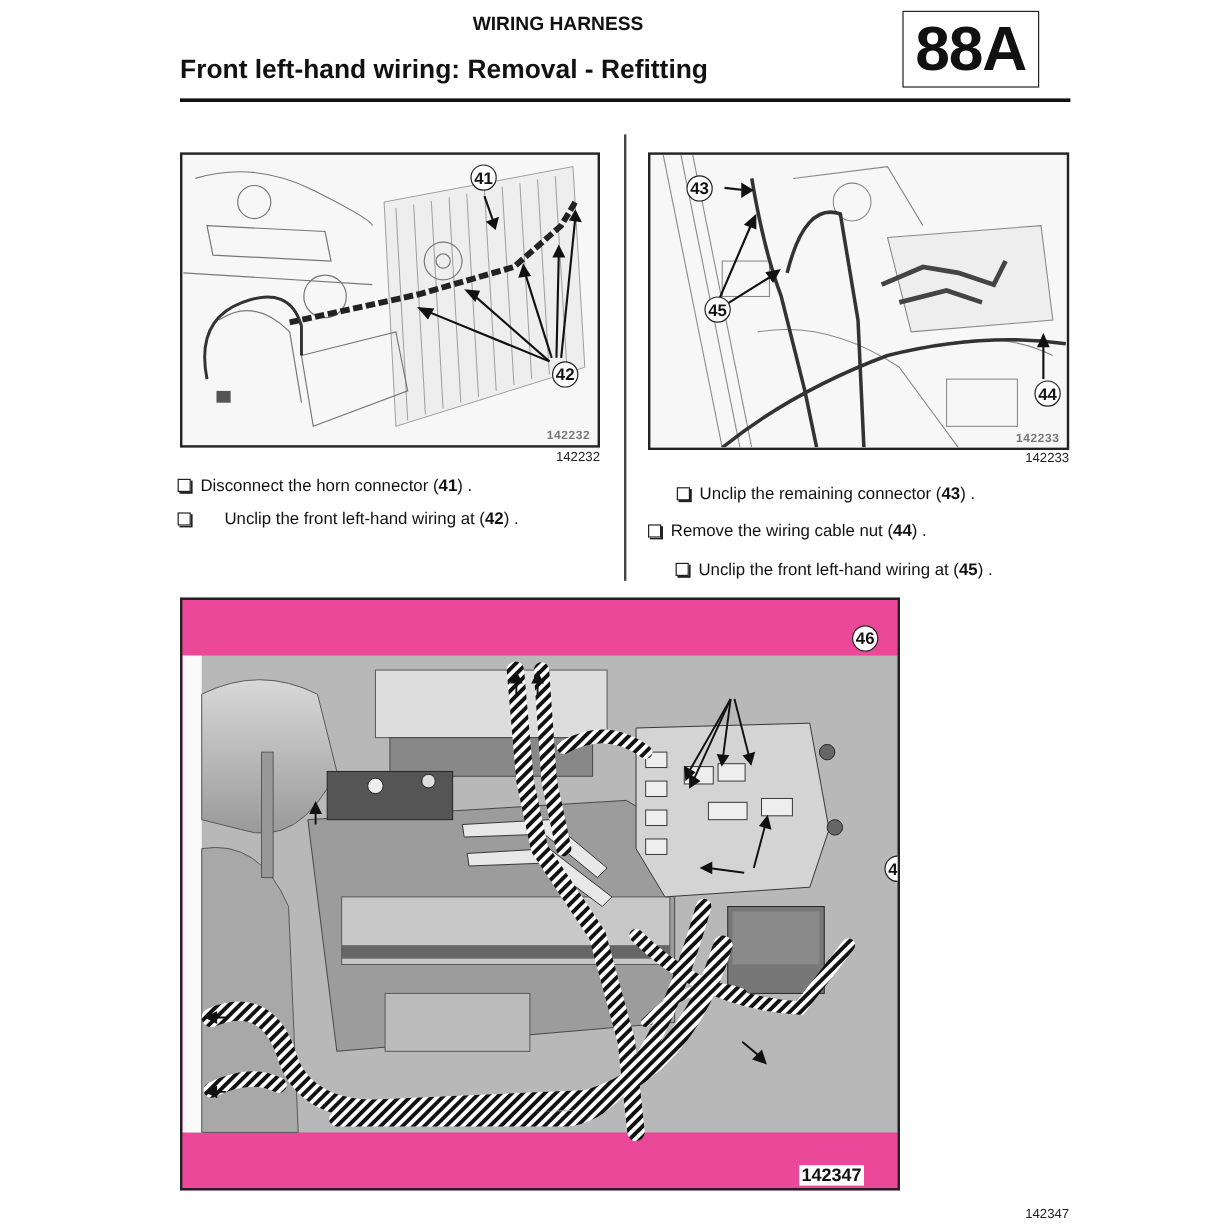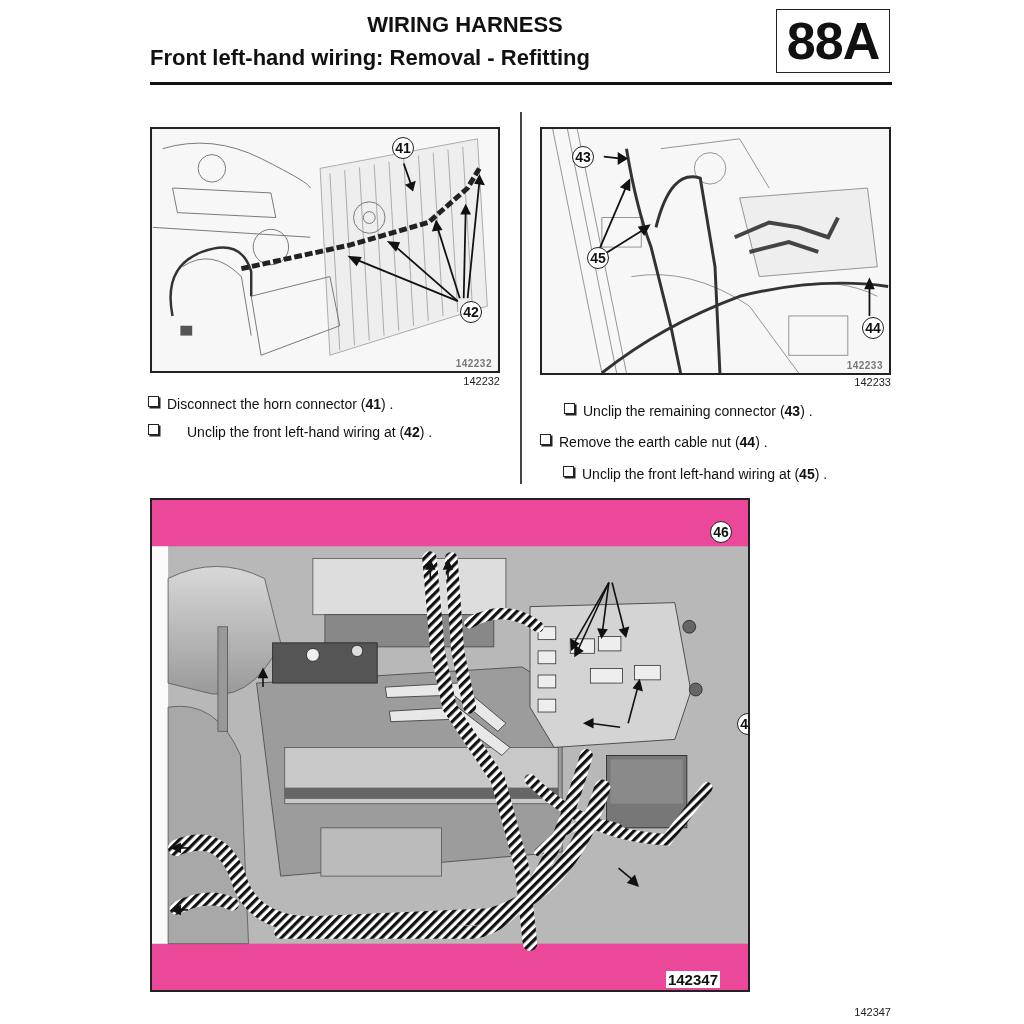--- a/index.html
+++ b/index.html
@@ -1,35 +1,35 @@
 <!DOCTYPE html>
 <html><head>
 <meta charset="utf-8">
 <style>
   html, body { margin:0; padding:0; background:#ffffff; }
   body { width:1024px; height:1024px; position:relative; overflow:hidden;
          font-family:"Liberation Sans", sans-serif; color:#111; }
   .abs { position:absolute; }
 
   
-  .title1 { left:150px; width:630px; top:12px; text-align:center; font-weight:bold; font-size:22px; }
+  .title1 { left:150px; width:630px; top:12px; text-align:center; font-weight:bold; font-size:16px; }
   .title2 { left:150px; width:630px; top:45px; text-align:left; font-weight:bold; font-size:22px; }
-  .chapter-box { left:776px; top:9px; width:114px; height:64px; border:1.5px solid #222;
+  .chapter-box { left:752px; top:9px; width:114px; height:64px; border:1.5px solid #222;
                  display:flex; align-items:center; justify-content:center;
                  font-weight:bold; font-size:52px; letter-spacing:-1px; box-sizing:border-box;text-align:right; }
   .hrule { left:150px; top:82px; width:742px; height:3px; background:#111; }
   .vrule { left:520px; top:112px; width:2px; height:372px; background:#444; }
 
   
   .fig { border:2px solid #222; box-sizing:border-box; overflow:hidden; background:#f4f4f4; }
   .fig svg { width:100%; height:100%; display:block; }
   .fig-num-inner { font-size:10px; font-weight:bold; color:#777; letter-spacing:0.5px; }
   .fig-num { font-size:11px; color:#222; text-align:right; }
 
-  .bullet { font-size:14px; display:flex; align-items:flex-start; gap:5px; }
+  .bullet { font-size:14px; display:flex; align-items:center; gap:5px; }
   .bullet .box { width:9px; height:9px; border:1.2px solid #222; box-shadow:1.5px 1.5px 0 #222; margin-right:3px; flex:none; }
   .bullet b { font-weight:bold; }
 
   .callout { position:absolute; width:22px; height:22px; border-radius:50%; border:1.5px solid #222;
              background:#fff; font-size:14px; font-weight:bold; display:flex; align-items:center; justify-content:center; box-sizing:border-box; }
 </style>
 </head>
 <body>
 
 <div class="abs title1">WIRING HARNESS</div>
@@ -145,21 +145,21 @@
   <div class="abs fig-num-inner" style="right:6px; bottom:2px;">142233</div>
 </div>
 <div class="abs fig-num" style="left:791px; top:376px; width:100px;">142233</div>
 
 <div class="abs bullet" style="left:540px; top:403px;padding-left:24px;">
   <span class="box"></span>
   <span><span>Unclip the remaining connector (</span><b>43</b><span>) .</span></span>
 </div>
 <div class="abs bullet" style="left:540px; top:434px;">
   <span class="box"></span>
-  <span><span>Remove the earth cable nut (</span><b>44</b><span>) .</span></span>
+  <span><span>Remove the wiring cable nut (</span><b>44</b><span>) .</span></span>
 </div>
 <div class="abs bullet" style="left:540px; top:466px;padding-left:23px;">
   <span class="box"></span>
   <span><span>Unclip the front left-hand wiring at (</span><b>45</b><span>) .</span></span>
 </div>
 
 <div class="abs fig" style="left:150px; top:498px; width:600px; height:494px; background:#ec4899;">
   <svg viewBox="0 0 741 494">
     <defs>
       <pattern id="stripe" width="8" height="8" patternUnits="userSpaceOnUse" patternTransform="rotate(45)">

